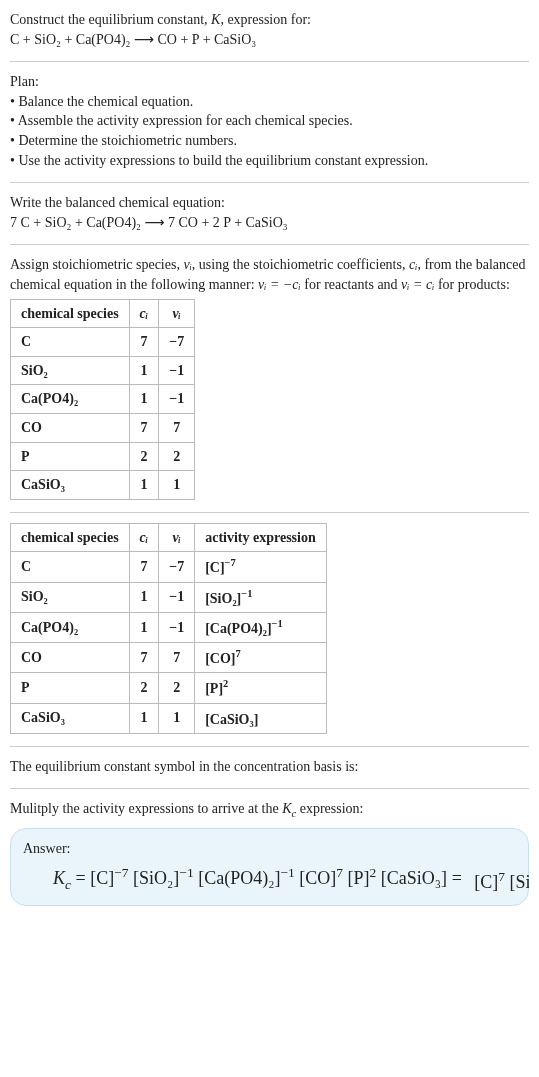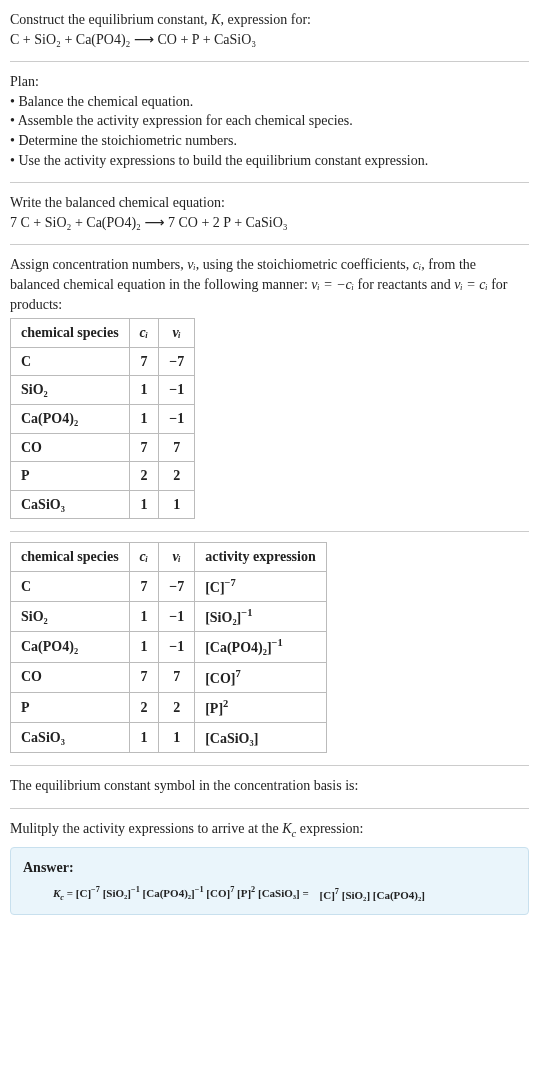--- a/index.html
+++ b/index.html
@@ -28,30 +28,29 @@
     text-align: left;
     font-weight: bold;
     vertical-align: middle;
   }
   td.center, th.center {
     text-align: center;
   }
   .answer-box {
     background: #eaf5fb;
     border: 1px solid #c8e0ee;
-    border-radius: 4px;
+    border-radius: 16px;
     padding: 10px 12px;
     margin-top: 6px;
-    font-weight: bold;
   }
   .ital { font-style: italic; }
   sub { font-size: 0.75em; vertical-align: sub; }
   sup { font-size: 0.75em; vertical-align: super; }
   .kc-line {
-    font-size: 11px;
+    font-size: 18px;
     white-space: nowrap;
   }
   .frac {
     display: inline-block;
     vertical-align: middle;
     text-align: center;
     margin-left: 4px;
   }
   .frac .num {
     display: block;
@@ -85,21 +84,21 @@
 <hr>
 
 <div class="section">
   <div>Write the balanced chemical equation:</div>
   <div>7 C + SiO₂ + Ca(PO4)₂  ⟶  7 CO + 2 P + CaSiO₃</div>
 </div>
 <hr>
 
 <div class="section">
   <div>
-    <span>Assign concentration numbers, </span><span class="ital">νᵢ</span><span>, using the stoichiometric coefficients, </span><span class="ital">cᵢ</span><span>, from the balanced chemical equation in the following manner: </span><span class="ital">νᵢ = −cᵢ</span><span> for reactants and </span><span class="ital">νᵢ = cᵢ</span><span> for products:</span>
+    <span>Assign stoichiometric species, </span><span class="ital">νᵢ</span><span>, using the stoichiometric coefficients, </span><span class="ital">cᵢ</span><span>, from the balanced chemical equation in the following manner: </span><span class="ital">νᵢ = −cᵢ</span><span> for reactants and </span><span class="ital">νᵢ = cᵢ</span><span> for products:</span>
   </div>
   <table>
     <tbody>
         <tr>
       <th>chemical species</th>
       <th class="ital center">cᵢ</th>
       <th class="ital center">νᵢ</th>
     </tr>
     <tr>
           <td>C</td>

